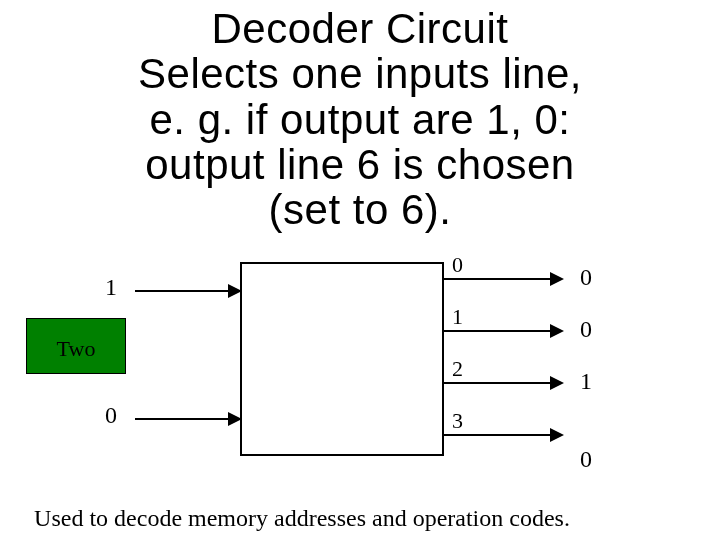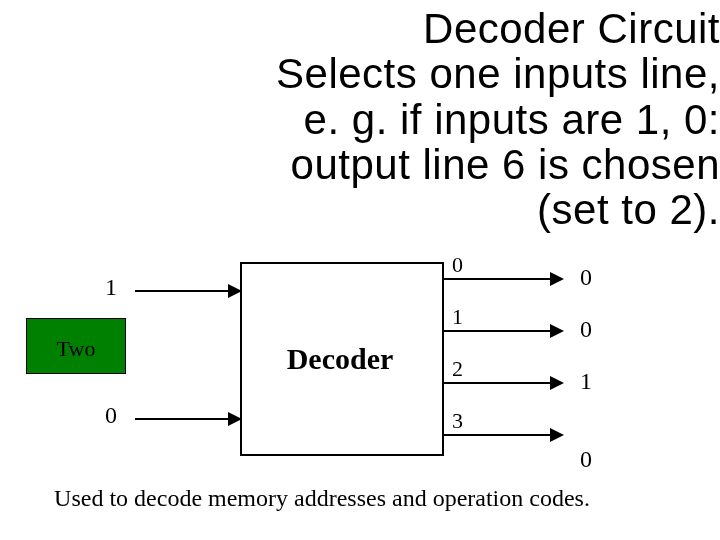--- a/index.html
+++ b/index.html
@@ -14,21 +14,21 @@
   .slide {
     position: relative;
     width: 720px;
     height: 540px;
   }
   .title {
     position: absolute;
     top: 6px;
     left: 0;
     width: 720px;
-    text-align: right;
+    text-align: center;
     font-family: Impact, "Arial Black", sans-serif;
     font-weight: 500;
     font-size: 42px;
     line-height: 1.08;
     letter-spacing: 0.5px;
   }
   .diagram {
     position: absolute;
     left: 0;
     top: 250px;
@@ -88,45 +88,43 @@
     text-align: center;
     font-family: "Times New Roman", Times, serif;
     font-size: 22px;
     line-height: 1.1;
     padding-top: 18px;
     box-sizing: border-box;
   }
   .caption {
     position: absolute;
     left: 0;
-    bottom: 28px;
+    bottom: 8px;
     width: 604px;
     text-align: center;
     font-family: "Times New Roman", Times, serif;
     font-size: 24px;
-    margin-left: 20px;
   }
 </style>
 </head>
 <body>
 
 <div class="slide">
 
   <div class="title">
     <span>Decoder Circuit</span><br>
     <span>Selects one inputs line,</span><br>
-    <span>e. g. if inputs are  1, 0:</span><br>
+    <span>e. g. if output are  1, 0:</span><br>
     <span>output line 6 is chosen</span><br>
-    <span>(set to 2).</span>
+    <span>(set to 6).</span>
   </div>
 
   <div class="diagram">
 
     <div class="decoder-box"></div>
-    <div class="decoder-label">Decoder</div>
 
     <div class="two-inputs-box">
       <span>Two</span><br>
     </div>
 
     <div class="wire" style="left:135px; top:40px; width:95px;"></div>
     <div class="arrowhead" style="left:228px; top:34px;"></div>
     <div class="txt" style="left:105px; top:24px;">1</div>
 
     <div class="wire" style="left:135px; top:168px; width:95px;"></div>

